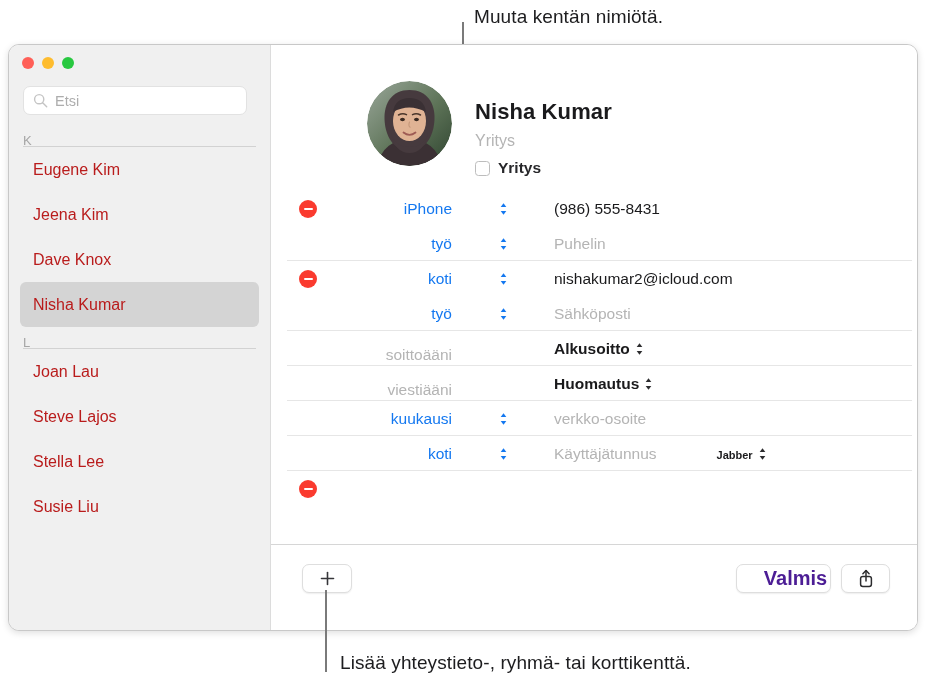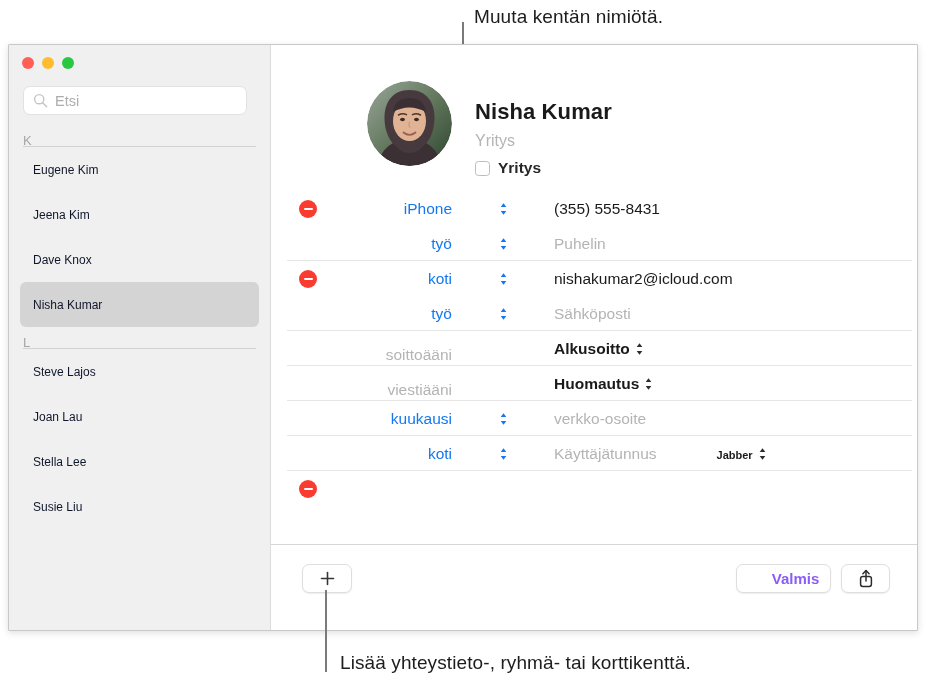--- a/index.html
+++ b/index.html
@@ -39,21 +39,21 @@
   #leader-bottom-v{ left: 325px; top: 590px; height: 82px; }
 
   
   #app-window {
     position: absolute;
     left: 8px;
     top: 44px;
     width: 908px;
     height: 585px;
     background: #ffffff;
-    border-radius: 1px;
+    border-radius: 11px;
     border: 1px solid #c8c8c8;
     box-shadow: 0 2px 7px rgba(0,0,0,0.13);
     overflow: hidden;
     display: flex;
   }
 
   
   #sidebar {
     width: 261px;
     background: #f0f0f0;
@@ -112,22 +112,22 @@
     display: block;
     line-height: 13px;
   }
   .contact-row {
     height: 45px;
     display: flex;
     align-items: center;
     margin: 0 11px;
     padding-left: 13px;
     border-radius: 6px;
-    color: #0f172a;
-    font-size: 12px;
+    color: #b91c1c;
+    font-size: 16px;
     box-sizing: border-box;
   }
   .contact-row.selected { background: #d4d4d4; }
 
   
   #detail {
     flex: 1;
     position: relative;
     background: #ffffff;
     overflow: hidden;
@@ -266,21 +266,21 @@
     border-radius: 7px;
     box-shadow: 0 1px 1.5px rgba(0,0,0,0.07);
     display: flex;
     align-items: center;
     justify-content: center;
     box-sizing: border-box;
   }
   #add-field-button { left: 31px;  top: 19px; width: 50px; height: 29px; }
   #done-button      { right: 86px; top: 19px; width: 95px; height: 29px; }
   #share-button     { right: 27px; top: 19px; width: 49px; height: 29px; }
-  #done-label { color: #8b5cf6; font-size: 15px; font-weight: bold; margin-left: 24px; }
+  #done-label { color: #4c1d95; font-size: 20px; font-weight: bold; margin-left: 24px; }
   .plus-glyph { width: 15px; height: 15px; }
   .share-glyph { width: 16px; height: 19px; }
 </style>
 </head>
 <body>
 
 <div class="callout-text" id="callout-top-text">Muuta kentän nimiötä.</div>
 <div class="leader leader-v" id="leader-top-v"></div>
 <div class="leader leader-h" id="leader-top-h"></div>
 
@@ -306,22 +306,22 @@
         <div class="section-head">
           <span>K</span>
         </div>
         <div class="contact-row">Eugene Kim</div>
         <div class="contact-row">Jeena Kim</div>
         <div class="contact-row">Dave Knox</div>
         <div class="contact-row selected">Nisha Kumar</div>
         <div class="section-head">
           <span>L</span>
         </div>
+        <div class="contact-row">Joan Lau</div>
         <div class="contact-row">Steve Lajos</div>
-        <div class="contact-row">Joan Lau</div>
         <div class="contact-row">Stella Lee</div>
         <div class="contact-row">Susie Liu</div>
       </div>
   </div>
 
   <div id="detail">
 
     <div id="card-header">
 
       <div id="avatar">
@@ -374,21 +374,21 @@
     <div id="fields">
         <div class="field-row">
           <div class="minus-btn">
             <i></i>
           </div>
           <div class="lbl blue">iPhone</div>
           <svg class="stepper" viewBox="0 0 8 16">
             <path d="M4 1.4 L7.2 5.6 L0.8 5.6 Z" fill="#1478f0"></path>
             <path d="M4 14.6 L0.8 10.4 L7.2 10.4 Z" fill="#1478f0"></path>
           </svg>
-          <div class="val"><span>(355) 555-8431</span></div>
+          <div class="val"><span>(986) 555-8431</span></div>
         </div>
         <div class="field-row sep">
           <div class="lbl blue">työ</div>
           <svg class="stepper" viewBox="0 0 8 16">
             <path d="M4 1.4 L7.2 5.6 L0.8 5.6 Z" fill="#1478f0"></path>
             <path d="M4 14.6 L0.8 10.4 L7.2 10.4 Z" fill="#1478f0"></path>
           </svg>
           <div class="val ph"><span>Puhelin</span></div>
         </div>
         <div class="field-row">

